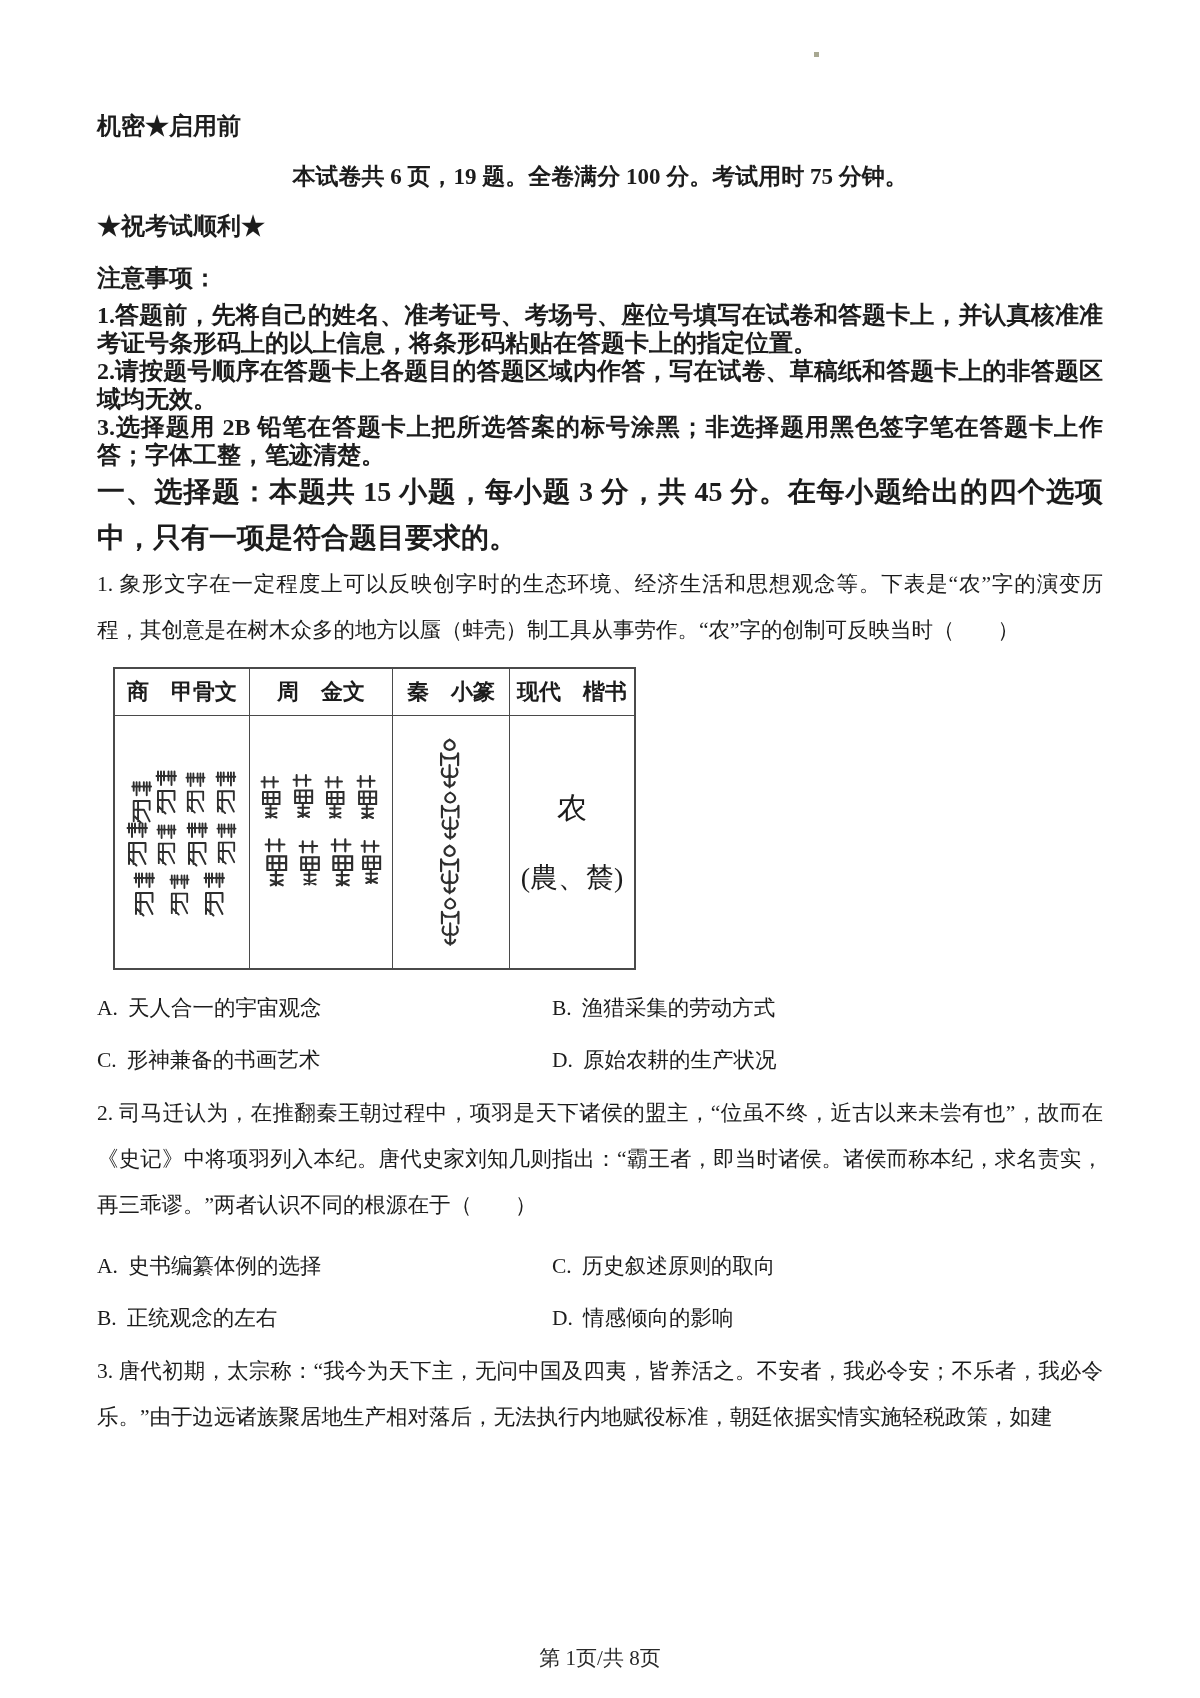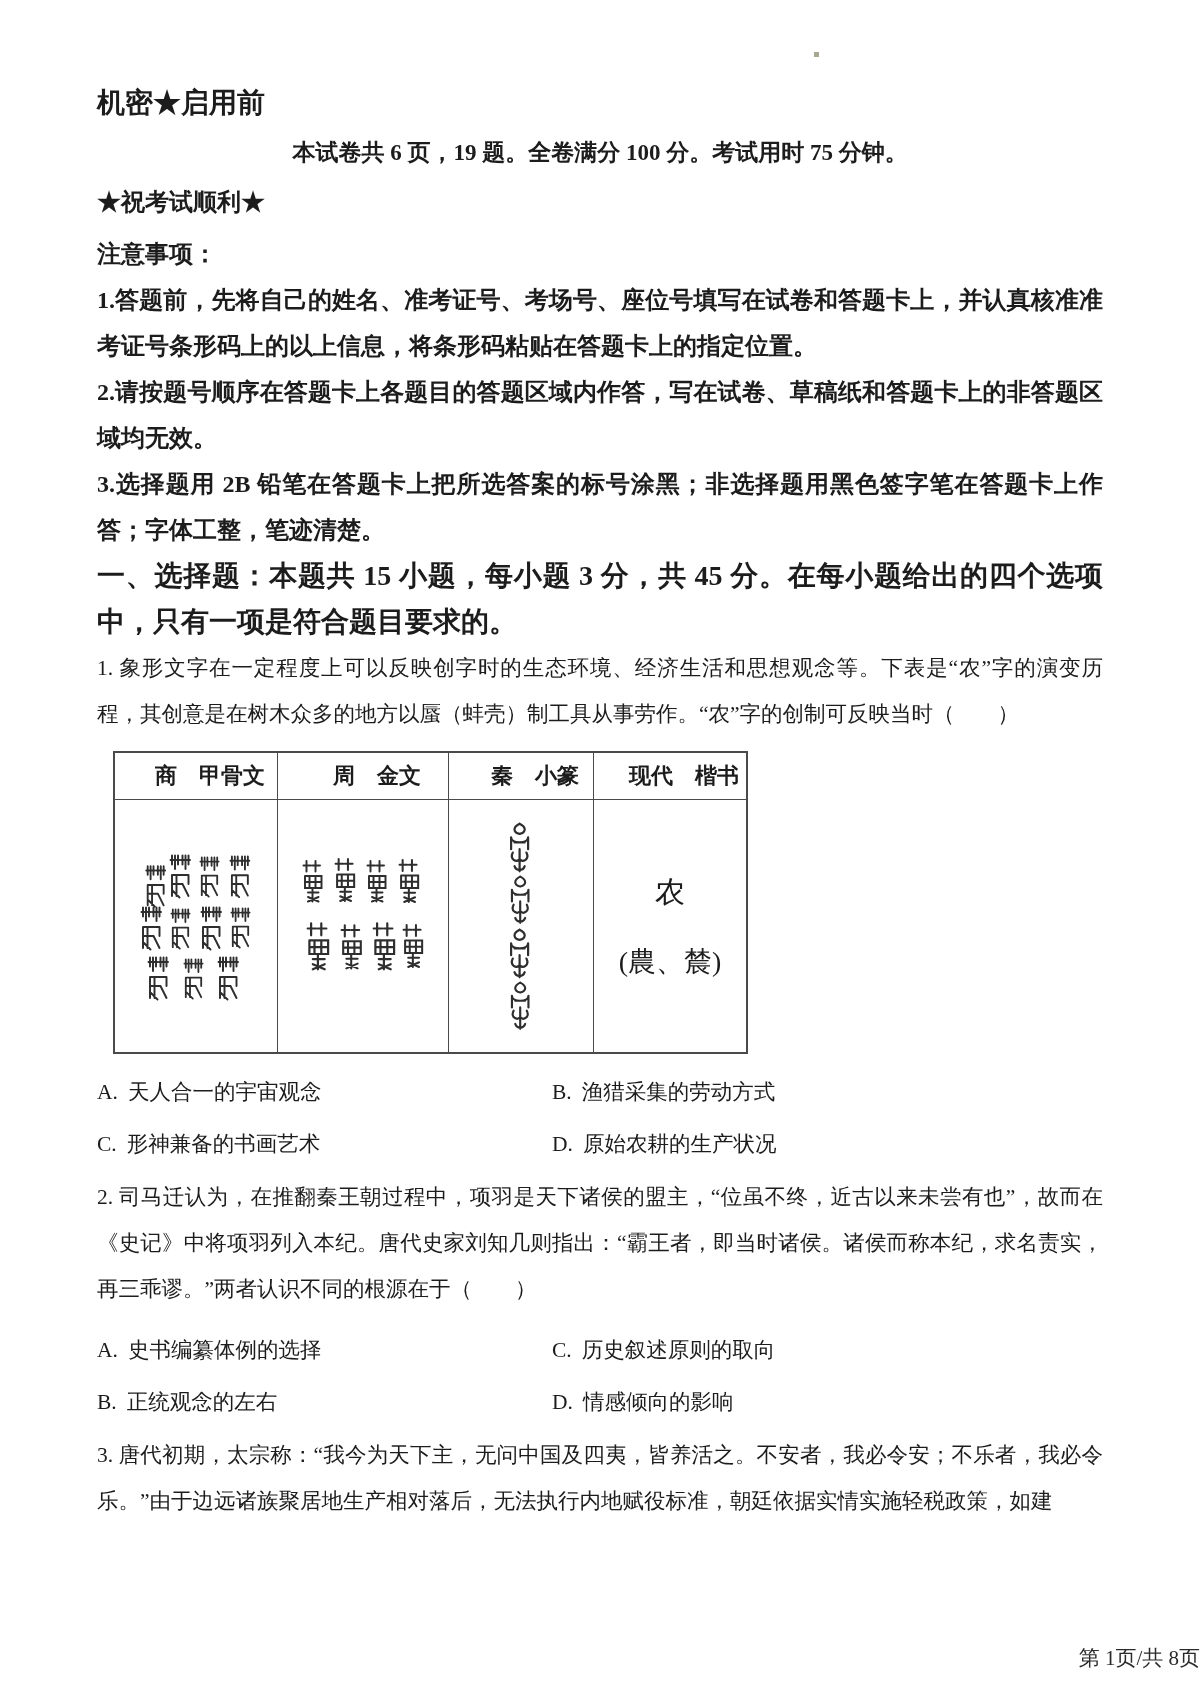--- a/index.html
+++ b/index.html
@@ -7,69 +7,69 @@
     position:relative;
     width:1200px;height:1698px;
     margin:0 auto;
     background:#ffffff;
     box-sizing:border-box;
     padding:86px 97px 0 97px;
     font-family:"Liberation Serif","DejaVu Serif",serif;
     color:#1c1c1c;
     overflow:hidden;
   }
-  .classification{font-size:28px;line-height:33px;font-weight:700;}
+  .classification{font-size:24px;line-height:33px;font-weight:700;margin-top:24px;}
   .title{
     margin:18px 0 0 0;
     font-size:29px;line-height:40px;
     font-weight:700;text-align:center;
   }
   .subtitle{
     margin-top:18px;
     font-size:23px;line-height:32px;
     font-weight:700;text-align:center;
   }
   .wish{margin-top:16px;font-size:24px;line-height:34px;font-weight:700;}
   .notice{margin-top:12px;}
   .notice p,.section-heading,.stem{margin:0;text-align:justify;}
-  .notice p{font-size:24px;line-height:46px;font-weight:700;}
+  .notice p{font-size:24px;line-height:28px;font-weight:700;}
   .notice .nh{font-size:24px;line-height:46px;font-weight:700;}
   .section-heading{font-size:28px;line-height:46px;font-weight:700;}
   .stem{font-size:21.5px;line-height:46px;font-weight:400;}
   .evo-table{
     border-collapse:collapse;
     margin:14px 0 0 16px;
     table-layout:fixed;
   }
   .evo-table th,.evo-table td{
     border:1.5px solid #4a4a4a;
     padding:0;text-align:center;vertical-align:middle;
   }
   .evo-table{border:2px solid #4a4a4a;}
   .evo-table th{
-    height:46px;font-size:22px;font-weight:700;padding-left:28px;
+    height:46px;font-size:22px;font-weight:700;
   }
   .evo-table td{height:252px;}
   .c1{width:134px;} .c2{width:142px;} .c3{width:116px;margin-left:15px;} .c4{width:124px;}
   .glyphs{display:block;margin:0 auto;}
   .modern-cell div{margin:0;}
   .modern-line1{font-size:30px;line-height:34px;}
   .modern-line2{font-size:28px;line-height:30px;margin-top:38px !important;}
   .options{
     display:grid;
     grid-template-columns:455px 1fr;
     margin-top:12px;
   }
   .opt{font-size:21.5px;line-height:52px;white-space:nowrap;}
   .opt .lbl{margin-right:10px;}
   .q{margin:0;}
   .q2{margin-top:4px;}
   .footer{
     position:absolute;left:0;right:0;bottom:26px;
-    text-align:right;font-size:21px;color:#2a2a2a;
+    text-align:center;font-size:21px;color:#2a2a2a;
   }
   .speck{
     position:absolute;left:814px;top:52px;
     width:5px;height:5px;background:#99997f;opacity:.85;
   }
   svg .stroke{stroke:#2e2e2e;stroke-width:1.3;fill:none;stroke-linecap:round;}
 </style>
 </head>
 <body>
 

